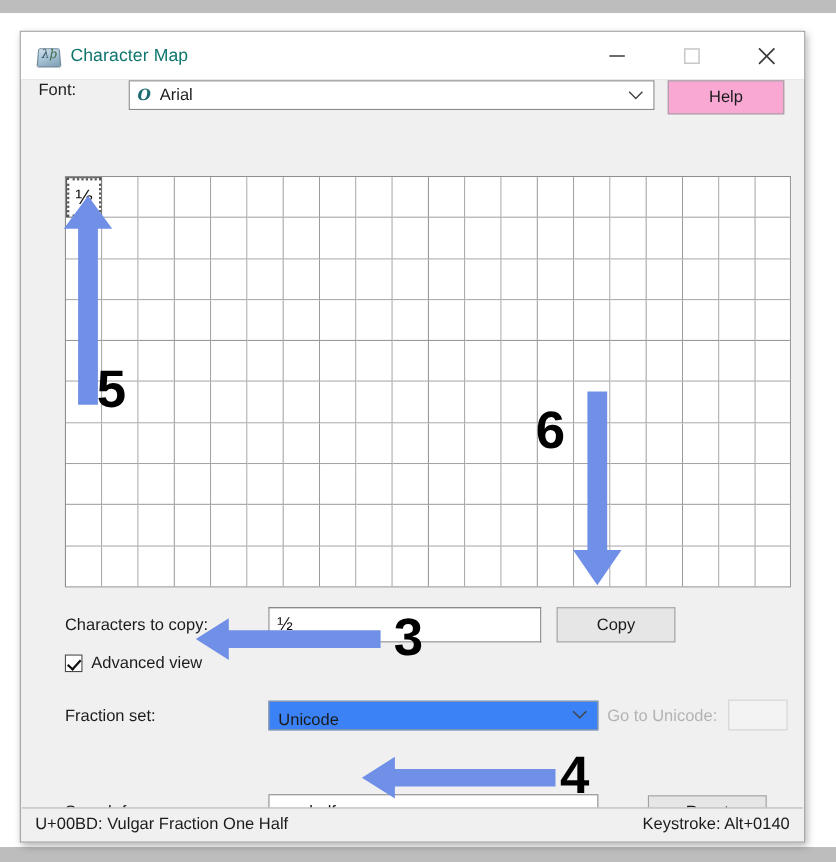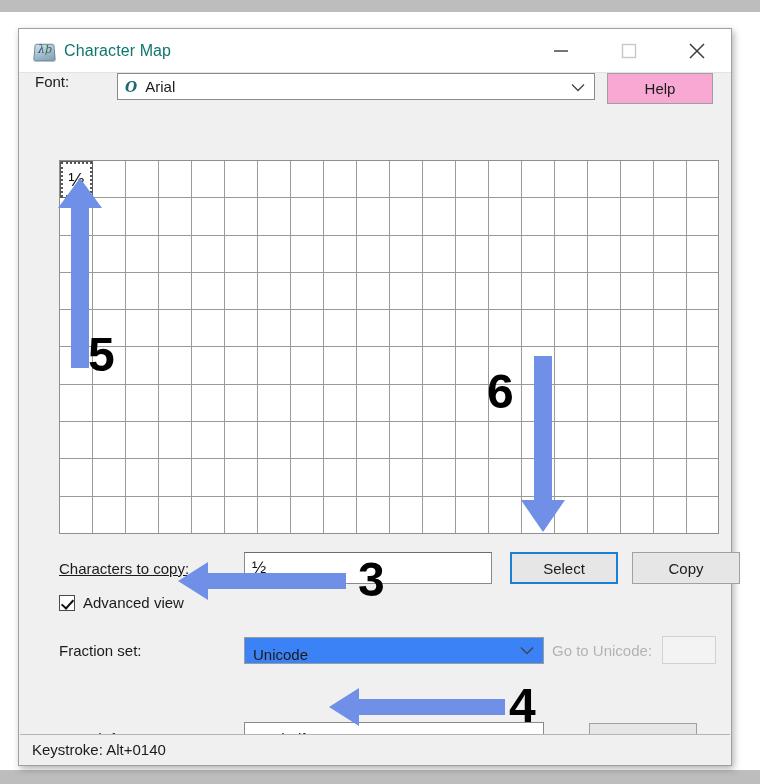--- a/index.html
+++ b/index.html
@@ -201,21 +201,21 @@
     position: absolute;
     left: 40px;
     display: flex;
     align-items: center;
   }
   .form-label {
     font-size: 15px;
     color: #1b1b1b;
   }
   #row-chars-to-copy { top: 523px; }
-  #label-chars-to-copy { width: 185px; text-decoration: underline; }
+  #label-chars-to-copy { width: 185px; }
   #input-chars-to-copy {
     width: 248px;
     height: 32px;
     background: #ffffff;
     border: 1px solid #8a8a8a;
     border-top-color: #6d6d6d;
     box-sizing: border-box;
     display: flex;
     align-items: center;
     padding-left: 7px;
@@ -605,21 +605,20 @@
         <div class="char-cell"></div>
         <div class="char-cell"></div>
         <div class="char-cell"></div>
         <div class="char-cell"></div>
       </div>
   </div>
 
   <div class="form-row" id="row-chars-to-copy">
     <div class="form-label" id="label-chars-to-copy">Characters to copy:</div>
     <div id="input-chars-to-copy">½</div>
-    <div id="btn-select">Select</div>
     <div id="btn-copy">Copy</div>
   </div>
 
   <div class="form-row" id="row-advanced">
     <div id="checkbox-advanced"></div>
     <div id="label-advanced">Advanced view</div>
   </div>
 
   <div class="form-row" id="row-charset">
     <div class="form-label" id="label-charset">Fraction set:</div>
@@ -636,20 +635,21 @@
   </div>
 
 
   <div class="form-row" id="row-search">
     <div class="form-label" id="label-search">Search for:</div>
     <div id="input-search">one half</div>
     <div id="btn-reset">Reset</div>
   </div>
 
   <div id="status-bar">
+    <span>U+00BD: Vulgar Fraction One Half</span>
     <span>Keystroke: Alt+0140</span>
   </div>
 </div>
 
 <svg class="anno-arrow" style="left:56px; top:176px;" width="50" height="195" viewBox="0 0 50 195">
   <polygon points="24,2 46,32 33,32 33,192 15,192 15,32 2,32" fill="#7090e8"></polygon>
 </svg>
 <div class="anno-num" style="left:88px; top:331px;">5</div>
 
 <svg class="anno-arrow" style="left:519px; top:354px;" width="50" height="180" viewBox="0 0 50 180">

